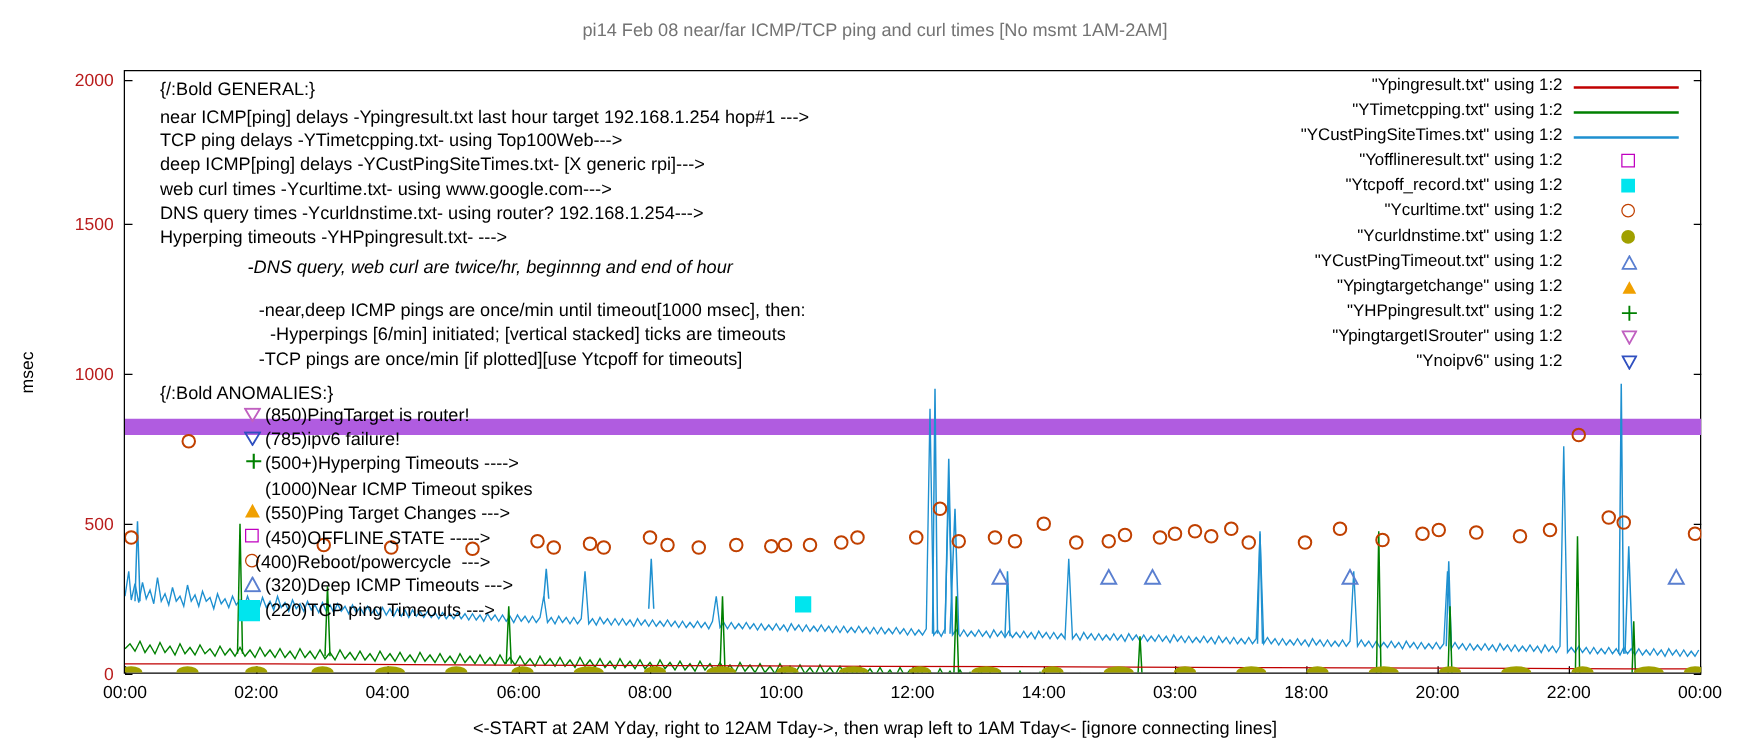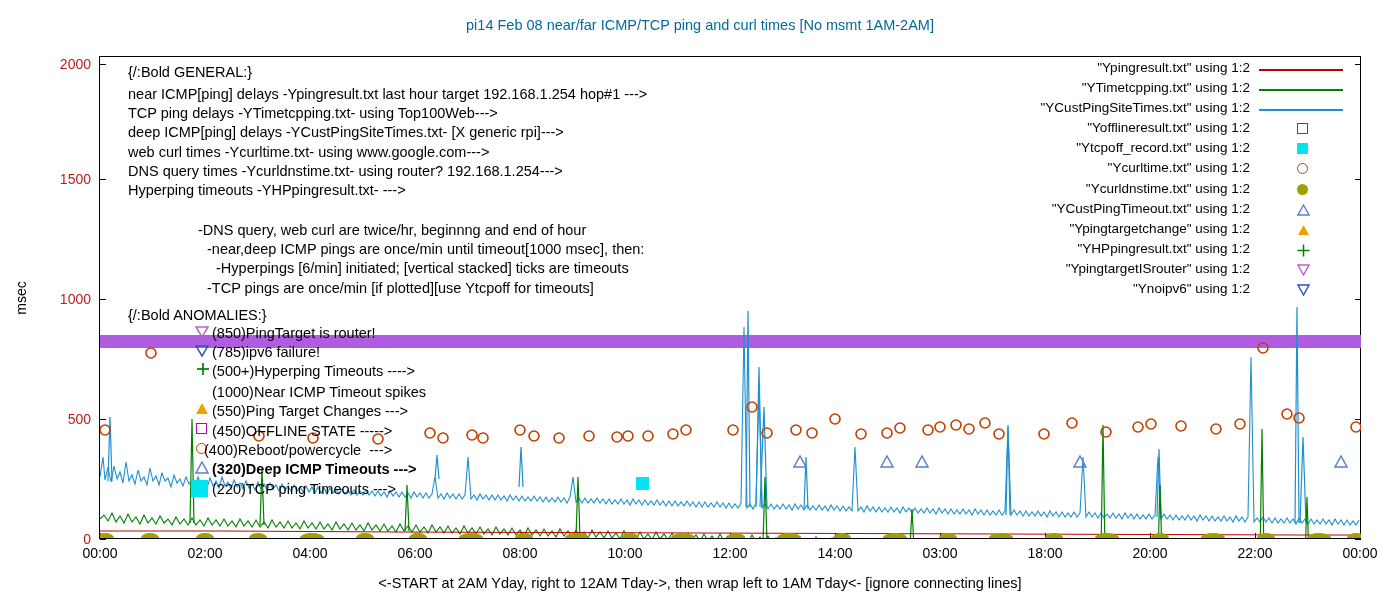--- a/index.html
+++ b/index.html
@@ -1,21 +1,21 @@
 <!DOCTYPE html>
 <html><head>
 <meta charset="utf-8">
 <style>
   html,body{margin:0;padding:0;}
   body{width:1400px;height:600px;background:#ffffff;font-family:"Liberation Sans",sans-serif;overflow:hidden;}
   #stage{position:relative;width:1400px;height:600px;}
 
   .abs{position:absolute;}
 
-  #title{left:0;top:17px;width:1400px;text-align:center;font-size:14.5px;color:#0369a1;}
+  #title{left:0;top:17px;width:1400px;text-align:center;font-size:14.5px;color:#737373;}
 
   #plotframe{left:99px;top:56px;width:1262px;height:483px;border:1px solid #000;box-sizing:border-box;background:transparent;}
 
   .ytick{position:absolute;right:1352px;font-size:14px;color:#b91c1c;text-align:right;width:80px;}
   .ytickmark{position:absolute;width:6px;height:1px;background:#000;}
   .ytickmark.r{left:1355px;}
 
   .xtick{position:absolute;top:545px;font-size:14px;color:#000;text-align:center;width:60px;}
   .xtickmark{position:absolute;height:6px;width:1px;background:#000;}
 
@@ -224,21 +224,21 @@
     <rect x="536" y="420" width="13" height="13" fill="#00e5ee"></rect>
   </svg>
 
   <div class="anno" style="left:128px;top:64px;">{/:Bold GENERAL:}</div>
   <div class="anno" style="left:128px;top:86px;">near ICMP[ping] delays -Ypingresult.txt last hour target 192.168.1.254 hop#1 ---&gt;</div>
   <div class="anno" style="left:128px;top:105px;">TCP ping delays -YTimetcpping.txt- using Top100Web---&gt;</div>
   <div class="anno" style="left:128px;top:124px;">deep ICMP[ping] delays -YCustPingSiteTimes.txt- [X generic rpi]---&gt;</div>
   <div class="anno" style="left:128px;top:144px;">web curl times -Ycurltime.txt- using www.google.com---&gt;</div>
   <div class="anno" style="left:128px;top:163px;">DNS query times -Ycurldnstime.txt- using router? 192.168.1.254---&gt;</div>
   <div class="anno" style="left:128px;top:182px;">Hyperping timeouts -YHPpingresult.txt- ---&gt;</div>
-  <div class="anno" style="left:198px;top:222px;">-DNS query, web curl are twice/hr, beginnng and end of hour</div>
+  <div class="anno" style="left:198px;top:206px;font-style:italic;">-DNS query, web curl are twice/hr, beginnng and end of hour</div>
   <div class="anno" style="left:207px;top:241px;">-near,deep ICMP pings are once/min until timeout[1000 msec], then:</div>
   <div class="anno" style="left:212px;top:260px;"> -Hyperpings [6/min] initiated; [vertical stacked] ticks are timeouts</div>
   <div class="anno" style="left:207px;top:280px;">-TCP pings are once/min [if plotted][use Ytcpoff for timeouts]</div>
 
   <div class="anno" style="left:128px;top:307px;text-align:right;">{/:Bold ANOMALIES:}</div>
 
   <div class="abs" style="left:195px;top:326px;">
     <svg width="14" height="12">
         <polygon points="1,1 13,1 7,11" fill="none" stroke="#c060c0" stroke-width="1.5"></polygon>
       </svg>
@@ -273,21 +273,21 @@
   <div class="anno" style="left:212px;top:423px;">(450)OFFLINE STATE -----&gt;</div>
 
   <div class="abs m-circle" style="left:196px;top:443px;"></div>
   <div class="anno" style="left:204px;top:442px;">(400)Reboot/powercycle  ---&gt;</div>
 
   <div class="abs" style="left:195px;top:461px;">
     <svg width="14" height="13">
         <polygon points="7,1 13,12 1,12" fill="none" stroke="#5a7fd0" stroke-width="1.5"></polygon>
       </svg>
   </div>
-  <div class="anno" style="left:212px;top:461px;font-weight:bold;">(320)Deep ICMP Timeouts ---&gt;</div>
+  <div class="anno" style="left:212px;top:461px;">(320)Deep ICMP Timeouts ---&gt;</div>
 
   <div class="abs m-fsquare" style="left:191px;top:480px;width:17px;height:17px;"></div>
   <div class="anno" style="left:212px;top:481px;">(220)TCP ping Timeouts ---&gt;</div>
 
   <div id="legend">
     <div class="legrow">
       <div class="legtext">"Ypingresult.txt" using 1:2</div>
       <div class="legsym">
           <div class="legline" style="background:#c00000;"></div>
         </div>

